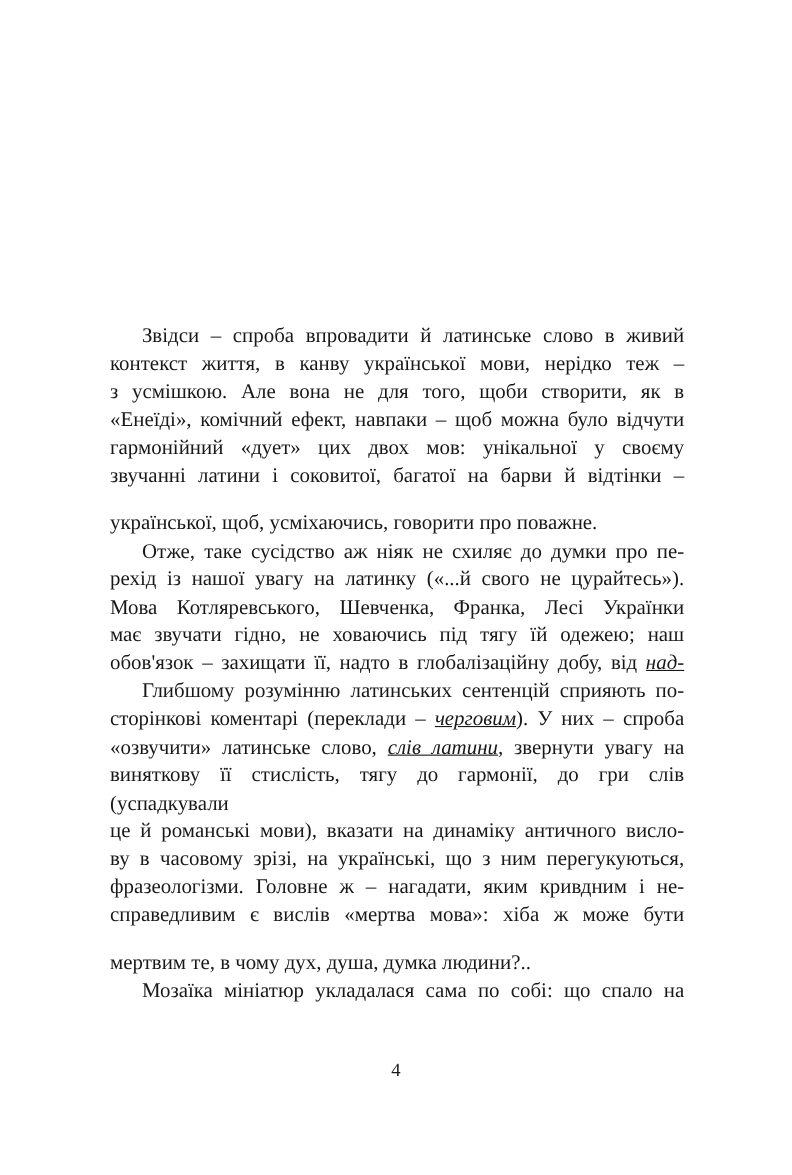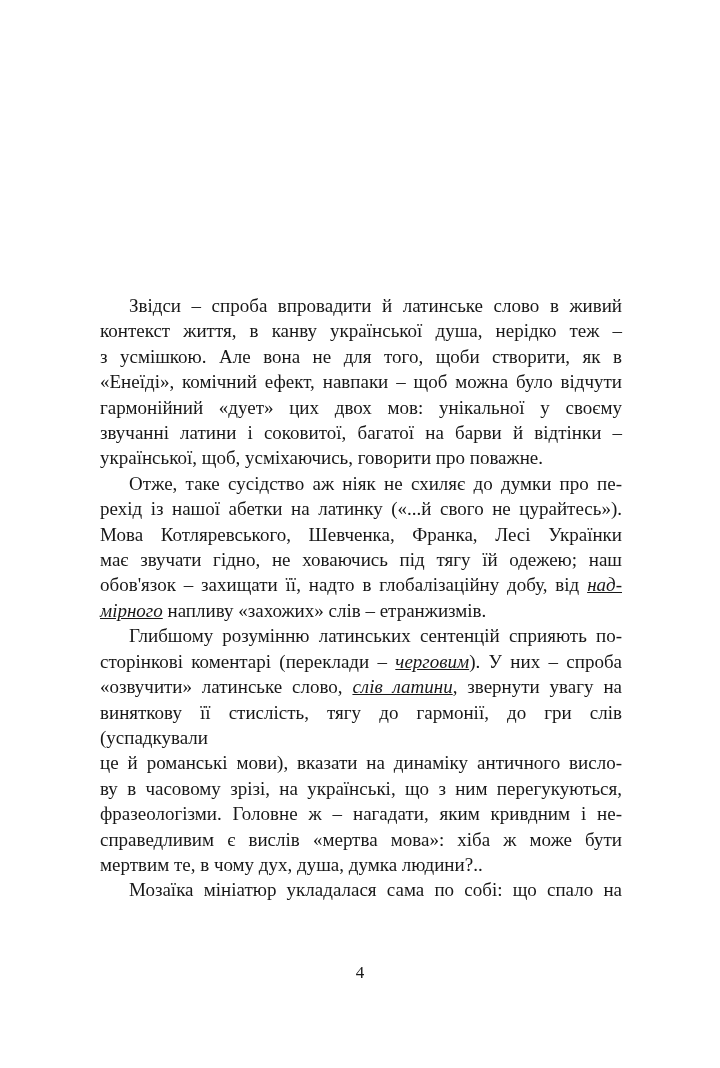--- a/index.html
+++ b/index.html
@@ -28,20 +28,21 @@
     margin: 0;
     padding: 0;
   }
   .line {
     text-align: justify;
     text-align-last: justify;
     white-space: normal;
   }
   .line.para-end {
     text-align-last: left;
+    margin-top: 18px;
   }
   .line.first {
     text-indent: 29px;
   }
   .line i {
     font-style: italic;
     text-decoration: underline;
   }
   .page-number {
     position: absolute;
@@ -53,34 +54,33 @@
     color: #181818;
   }
 </style>
 </head>
 <body>
 
 <div class="page">
   <div class="text-block">
       <div class="paragraph">
         <div class="line first">Звідси – спроба впровадити й латинське слово в живий</div>
-        <div class="line">контекст життя, в канву української душа, нерідко теж –</div>
+        <div class="line">контекст життя, в канву української мови, нерідко теж –</div>
         <div class="line">з усмішкою. Але вона не для того, щоби створити, як в</div>
         <div class="line">«Енеїді», комічний ефект, навпаки – щоб можна було відчути</div>
         <div class="line">гармонійний «дует» цих двох мов: унікальної у своєму</div>
         <div class="line">звучанні латини і соковитої, багатої на барви й відтінки –</div>
         <div class="line para-end">української, щоб, усміхаючись, говорити про поважне.</div>
       </div>
       <div class="paragraph">
         <div class="line first">Отже, таке сусідство аж ніяк не схиляє до думки про пе-</div>
-        <div class="line">рехід із нашої абетки на латинку («...й свого не цурайтесь»).</div>
+        <div class="line">рехід із нашої увагу на латинку («...й свого не цурайтесь»).</div>
         <div class="line">Мова Котляревського, Шевченка, Франка, Лесі Українки</div>
         <div class="line">має звучати гідно, не ховаючись під тягу їй одежею; наш</div>
         <div class="line">обов'язок – захищати її, надто в глобалізаційну добу, від <i>над-</i></div>
-        <div class="line para-end"><i>мірного</i> напливу «захожих» слів – етранжизмів.</div>
       </div>
       <div class="paragraph">
         <div class="line first">Глибшому розумінню латинських сентенцій сприяють по-</div>
         <div class="line">сторінкові коментарі (переклади – <i>черговим</i>). У них – спроба</div>
         <div class="line">«озвучити» латинське слово, <i>слів латини</i>, звернути увагу на</div>
         <div class="line">виняткову її стислість, тягу до гармонії, до гри слів (успадкували</div>
         <div class="line">це й романські мови), вказати на динаміку античного висло-</div>
         <div class="line">ву в часовому зрізі, на українські, що з ним перегукуються,</div>
         <div class="line">фразеологізми. Головне ж – нагадати, яким кривдним і не-</div>
         <div class="line">справедливим є вислів «мертва мова»: хіба ж може бути</div>

